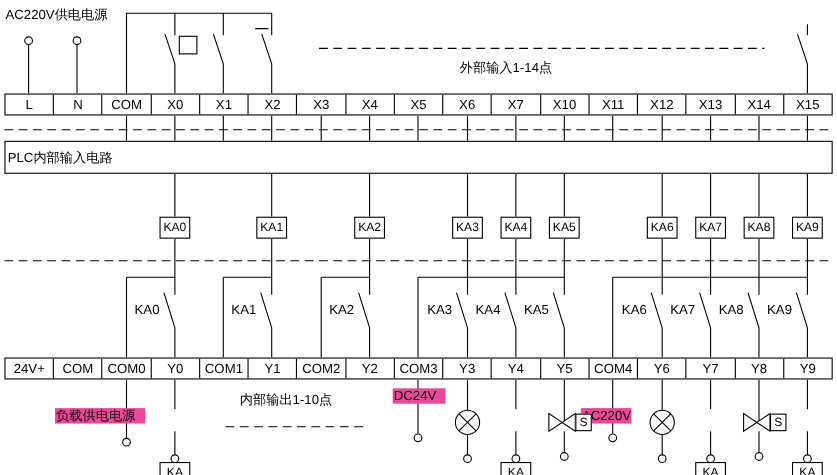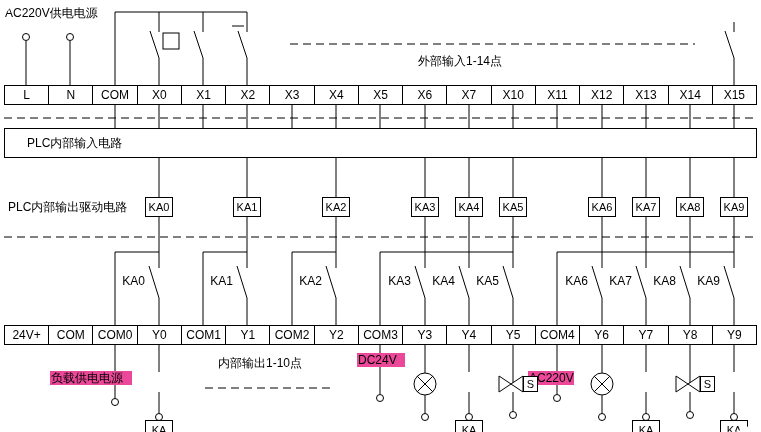--- a/index.html
+++ b/index.html
@@ -1,29 +1,29 @@
 <!DOCTYPE html>
 <html><head>
 <meta charset="utf-8">
 <style>
   html,body{margin:0;padding:0;background:#fff;}
   .canvas{position:relative;width:761px;height:432px;background:#fff;
-          font-family:"Liberation Sans",sans-serif;color:#000;overflow:hidden;border-radius:31px;}
+          font-family:"Liberation Sans",sans-serif;color:#000;overflow:hidden;}
   svg{position:absolute;left:0;top:0;}
   .lbl{position:absolute;font-size:12px;white-space:nowrap;line-height:14px;}
   .center{text-align:left;}
   .wbg{background:#ec4899;padding:0 1px;}
   .trow{position:absolute;left:4px;width:753px;height:20px;display:flex;
         border:1px solid #000;background:#fff;box-sizing:border-box;}
   .cell{flex:1;border-left:1px solid #000;text-align:center;font-size:12px;
         line-height:18px;overflow:hidden;}
   .cell:first-child{border-left:none;}
   .inputbox{position:absolute;left:4px;top:128px;width:753px;height:30px;
             border:1px solid #000;box-sizing:border-box;font-size:12px;
-            line-height:28px;padding-left:22px;background:#fff;}
+            line-height:28px;padding-left:2px;background:#fff;}
   .coil{position:absolute;top:197px;width:28px;height:20px;border:1px solid #000;
         box-sizing:border-box;background:#fff;text-align:center;font-size:11px;
         line-height:18px;}
   .klbl{position:absolute;top:274px;width:32px;text-align:right;font-size:12px;}
   .kabox{position:absolute;top:372px;width:28px;height:20px;border:1px solid #000;
          box-sizing:border-box;background:#fff;text-align:center;font-size:11px;
          line-height:18px;margin-top:48px;}
   .sbox{position:absolute;top:376px;width:15px;height:16px;border:1px solid #000;
         box-sizing:border-box;background:#fff;text-align:center;font-size:11px;
         line-height:14px;}
@@ -160,21 +160,20 @@
     <div class="cell">X12</div>
     <div class="cell">X13</div>
     <div class="cell">X14</div>
     <div class="cell">X15</div>
   </div>
 
   <div class="inputbox">
     <span>PLC内部输入电路</span>
   </div>
 
-  <div class="lbl" style="left:8px;top:200px">PLC内部输出驱动电路</div>
 
   <div class="coil" style="left:145px">KA0</div>
   <div class="coil" style="left:233px">KA1</div>
   <div class="coil" style="left:322px">KA2</div>
   <div class="coil" style="left:411px">KA3</div>
   <div class="coil" style="left:455px">KA4</div>
   <div class="coil" style="left:499px">KA5</div>
   <div class="coil" style="left:588px">KA6</div>
   <div class="coil" style="left:632px">KA7</div>
   <div class="coil" style="left:676px">KA8</div>

